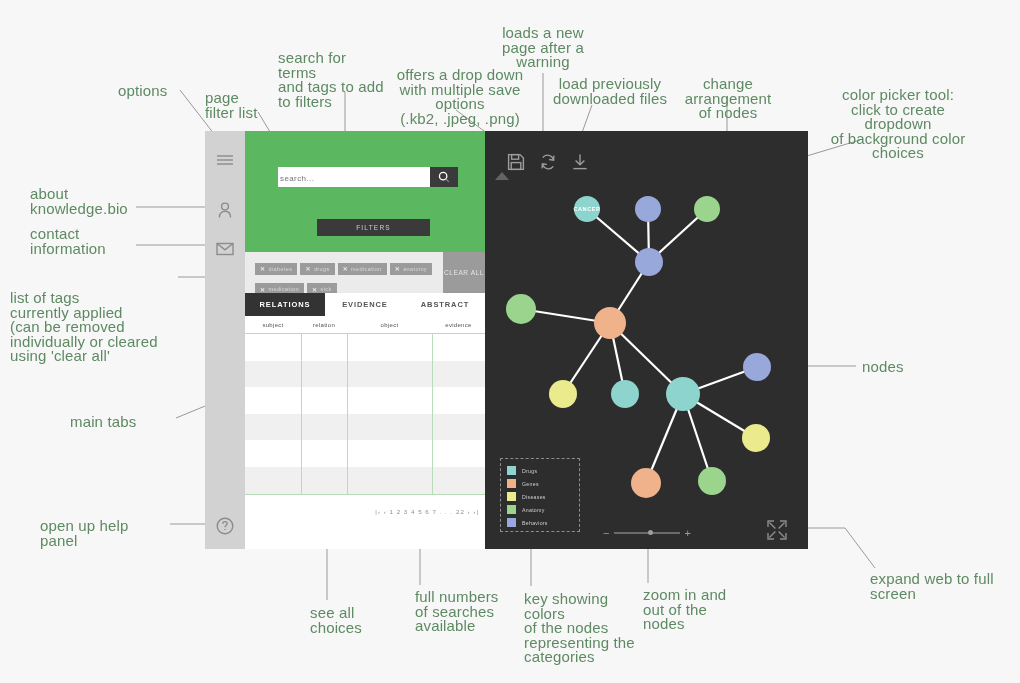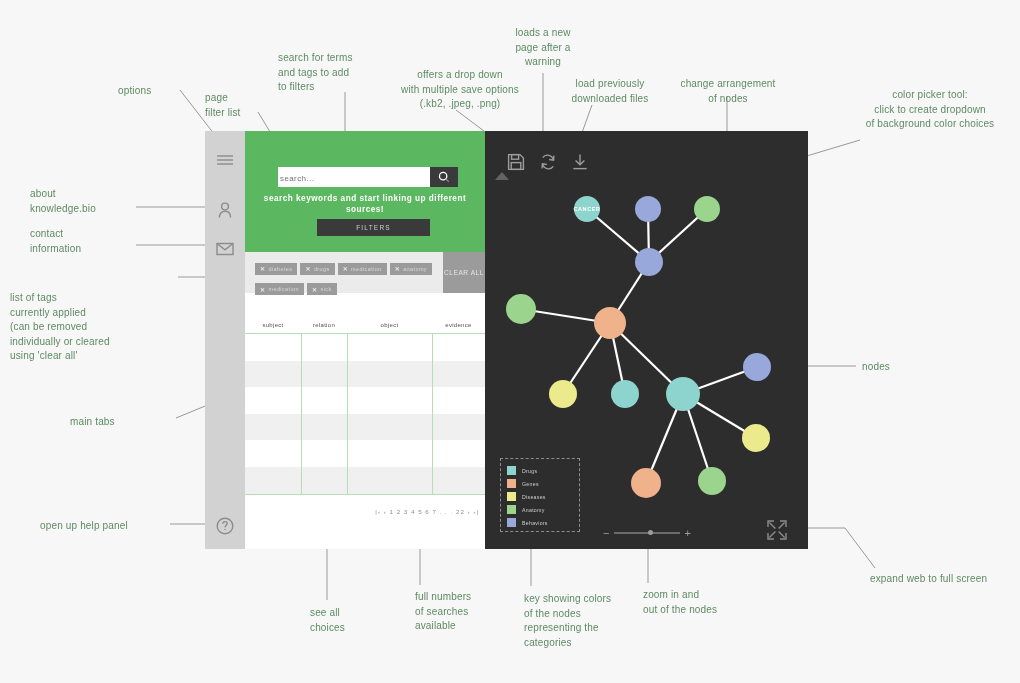--- a/index.html
+++ b/index.html
@@ -10,21 +10,21 @@
     font-family:"Liberation Sans", sans-serif;
     overflow:hidden;
     position:relative;
   }
   #stage{position:absolute;left:0;top:0;width:1020px;height:683px;}
 
   
   .ann{
     position:absolute;
     color:#5d8a62;
-    font-size:10px;
+    font-size:15px;
     line-height:14.5px;
     letter-spacing:.15px;
     white-space:pre-line;
     font-family:"Liberation Sans", sans-serif;
   }
   .ann.r{text-align:left;}
   .ann.c{text-align:center;}
   .ann.l{text-align:left;}
   #leaders{position:absolute;left:0;top:0;width:1020px;height:683px;pointer-events:none;}
 
@@ -137,21 +137,21 @@
       <div class="ann c" style="left: 376px; top: 68px; width: 168px;">offers a drop down
 with multiple save options
 (.kb2, .jpeg, .png)</div>
       <div class="ann c" style="left: 500px; top: 26px; width: 86px;">loads a new
 page after a
 warning</div>
       <div class="ann c" style="left: 552px; top: 77px; width: 116px;">load previously
 downloaded files</div>
       <div class="ann c" style="left: 660px; top: 77px; width: 136px;">change arrangement
 of nodes</div>
-      <div class="ann c" style="left: 820px; top: 88px; width: 156px; margin-left: 32px;">color picker tool:
+      <div class="ann c" style="left: 820px; top: 88px; width: 156px;">color picker tool:
 click to create dropdown
 of background color choices</div>
       <div class="ann r" style="left: 30px; top: 187px; width: 98px;">about
 knowledge.bio</div>
       <div class="ann r" style="left: 30px; top: 227px; width: 98px;">contact
 information</div>
       <div class="ann r" style="left: 10px; top: 291px; width: 160px;">list of tags
 currently applied
 (can be removed
 individually or cleared
@@ -207,22 +207,20 @@
     <div id="search-panel">
       <div id="searchbar">
         <input id="search-input" type="text" placeholder="search..." style="">
       </div>
       <div id="search-go">
         <svg class="ico" width="12" height="12" viewBox="0 0 14 14">
           <circle cx="6" cy="6" r="4.3"></circle>
             <line x1="9.3" y1="9.3" x2="12.6" y2="12.6"></line>
         </svg>
       </div>
-      <div id="search-hint">search keywords and start linking
-up different sources!</div>
       <div id="filters-btn">FILTERS</div>
     </div>
 
     <div id="tagstrip">
       <div id="tags"><span class="tag">
             <span class="x">✕</span>
             <span>diabetes</span>
           </span><span class="tag">
             <span class="x">✕</span>
             <span>drugs</span>
@@ -236,20 +234,25 @@
             <span class="x">✕</span>
             <span>medication</span>
           </span><span class="tag">
             <span class="x">✕</span>
             <span>sick</span>
           </span></div>
       <div id="clear-all">CLEAR
 ALL</div>
     </div>
 
+    <div id="tabs">
+        <div class="tab active">RELATIONS</div>
+        <div class="tab">EVIDENCE</div>
+        <div class="tab">ABSTRACT</div>
+      </div>
 
     <div id="table">
       <div id="thead">
           <div class="col1">subject</div>
           <div class="col2">relation</div>
           <div class="col3">object</div>
           <div class="col4">evidence</div>
         </div>
       <div id="tbody">
           <div class="trow"></div>

